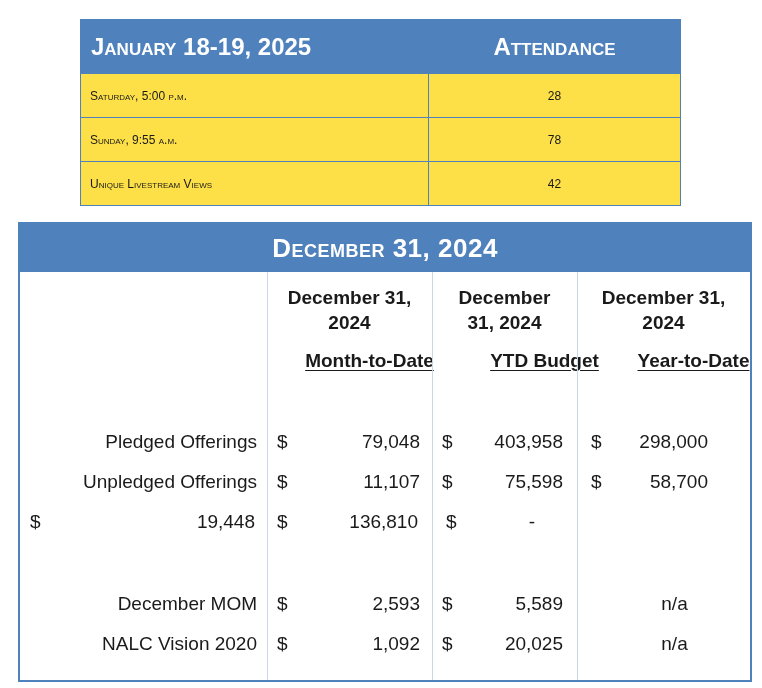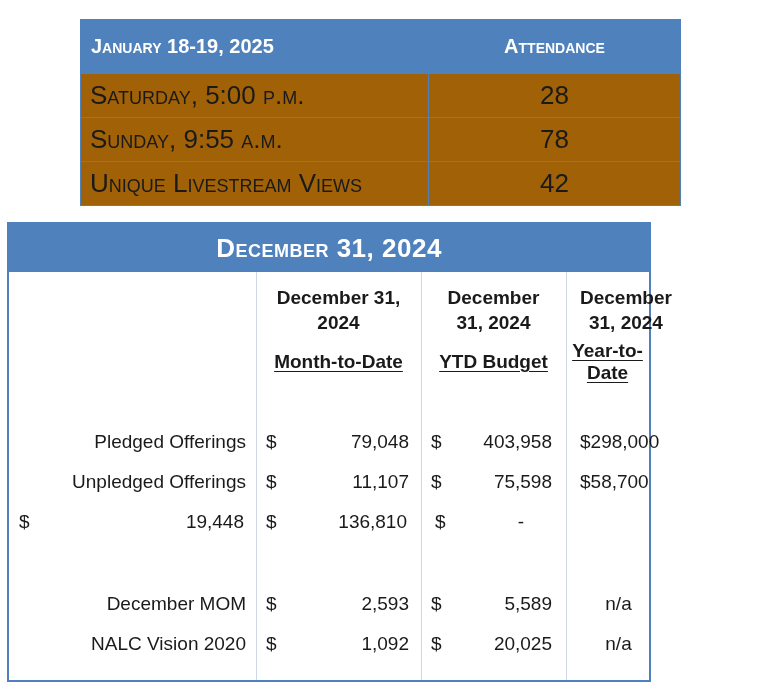--- a/index.html
+++ b/index.html
@@ -14,46 +14,46 @@
 
   
   .att {
     position: absolute; left: 80px; top: 19px; width: 600px;
     border-collapse: collapse; table-layout: fixed;
   }
   .att th, .att td { border: 1px solid #4f81bd; }
   .att th {
     background: #4f81bd; color: #ffffff;
     font-variant: small-caps; font-weight: bold;
-    font-size: 20px; height: 54px;
+    font-size: 24px; height: 54px;
   }
   .att th.att-date { text-align: left; padding-left: 10px; width: 348px; }
   .att th.att-col  { text-align: center; width: 252px; }
-  .att td { height: 44px; font-size: 26px; background: #a16207; }
+  .att td { height: 44px; font-size: 12px; background: #fde047; }
   .att td.att-label { font-variant: small-caps; text-align: left; padding-left: 9px; }
   .att td.att-value { text-align: center; }
 
   
   .fin {
-    position: absolute; left: 7px; top: 222px; width: 644px;
+    position: absolute; left: 18px; top: 222px; width: 734px;
     border: 2px solid #4f81bd; background: #fff;
   }
   .fin-title {
     height: 48px; background: #4f81bd; color: #fff;
     display: flex; align-items: center; justify-content: center;
     font-weight: bold; font-size: 26px; font-variant: small-caps;
     letter-spacing: 0.5px;
   }
   .fin-body { position: relative; padding: 10px 0 16px; font-size: 19px; }
   .vline { position: absolute; top: 0; bottom: 0; width: 1px; background: #ccd6e4; }
   .v1 { left: 247px; } .v2 { left: 412px; } .v3 { left: 557px; }
 
   .frow { display: grid; grid-template-columns: 247px 165px 145px 1fr; align-items: center; }
   .r-date   { height: 58px; }
-  .r-period { height: 42px; }
+  .r-period { height: 42px; gap: 20px; }
   .r-blank  { height: 40px; }
   .r-gap    { height: 42px; }
   .r-data   { height: 40px; }
 
   .chead { text-align: center; font-weight: bold; line-height: 1.3; padding: 0 14px; }
   .phead { text-align: center; font-weight: bold; }
   .phead span { text-decoration: underline; text-underline-offset: 3px; }
   .label-cell { text-align: right; padding-right: 10px; white-space: nowrap; }
   .money { display: flex; justify-content: space-between; align-items: center; white-space: nowrap; }
   .money.c1 { padding: 0 12px 0 10px; }

